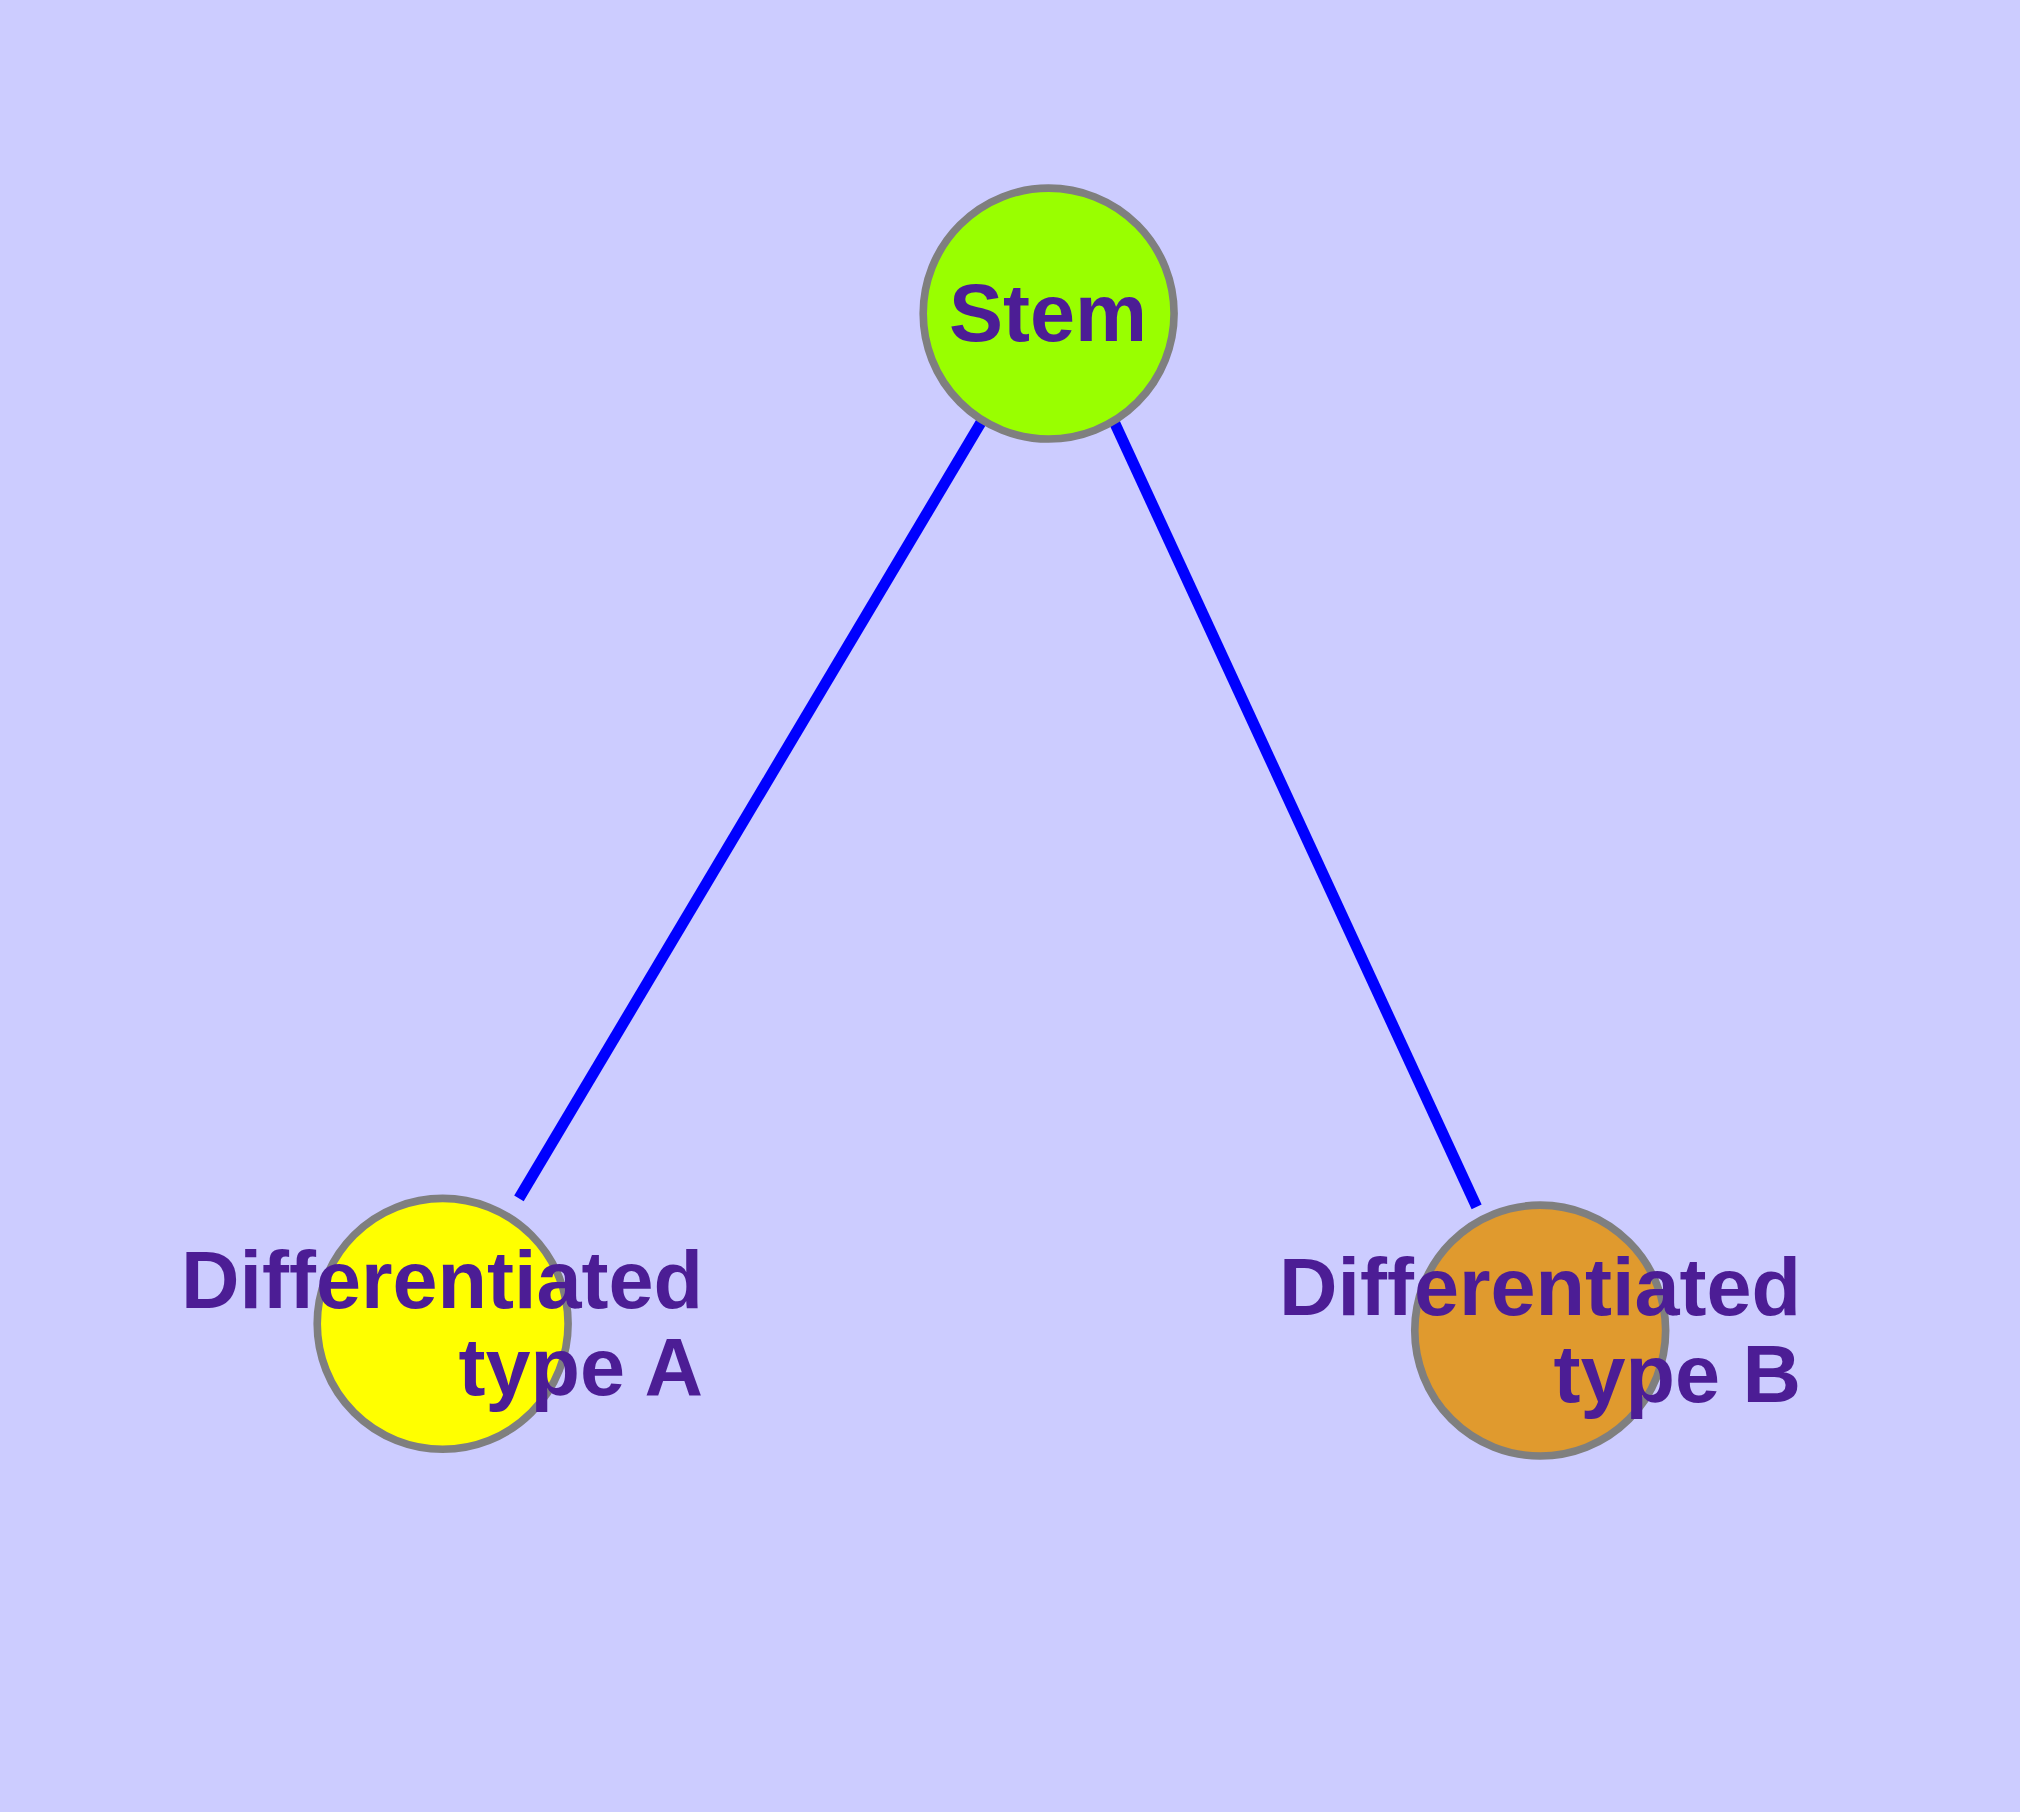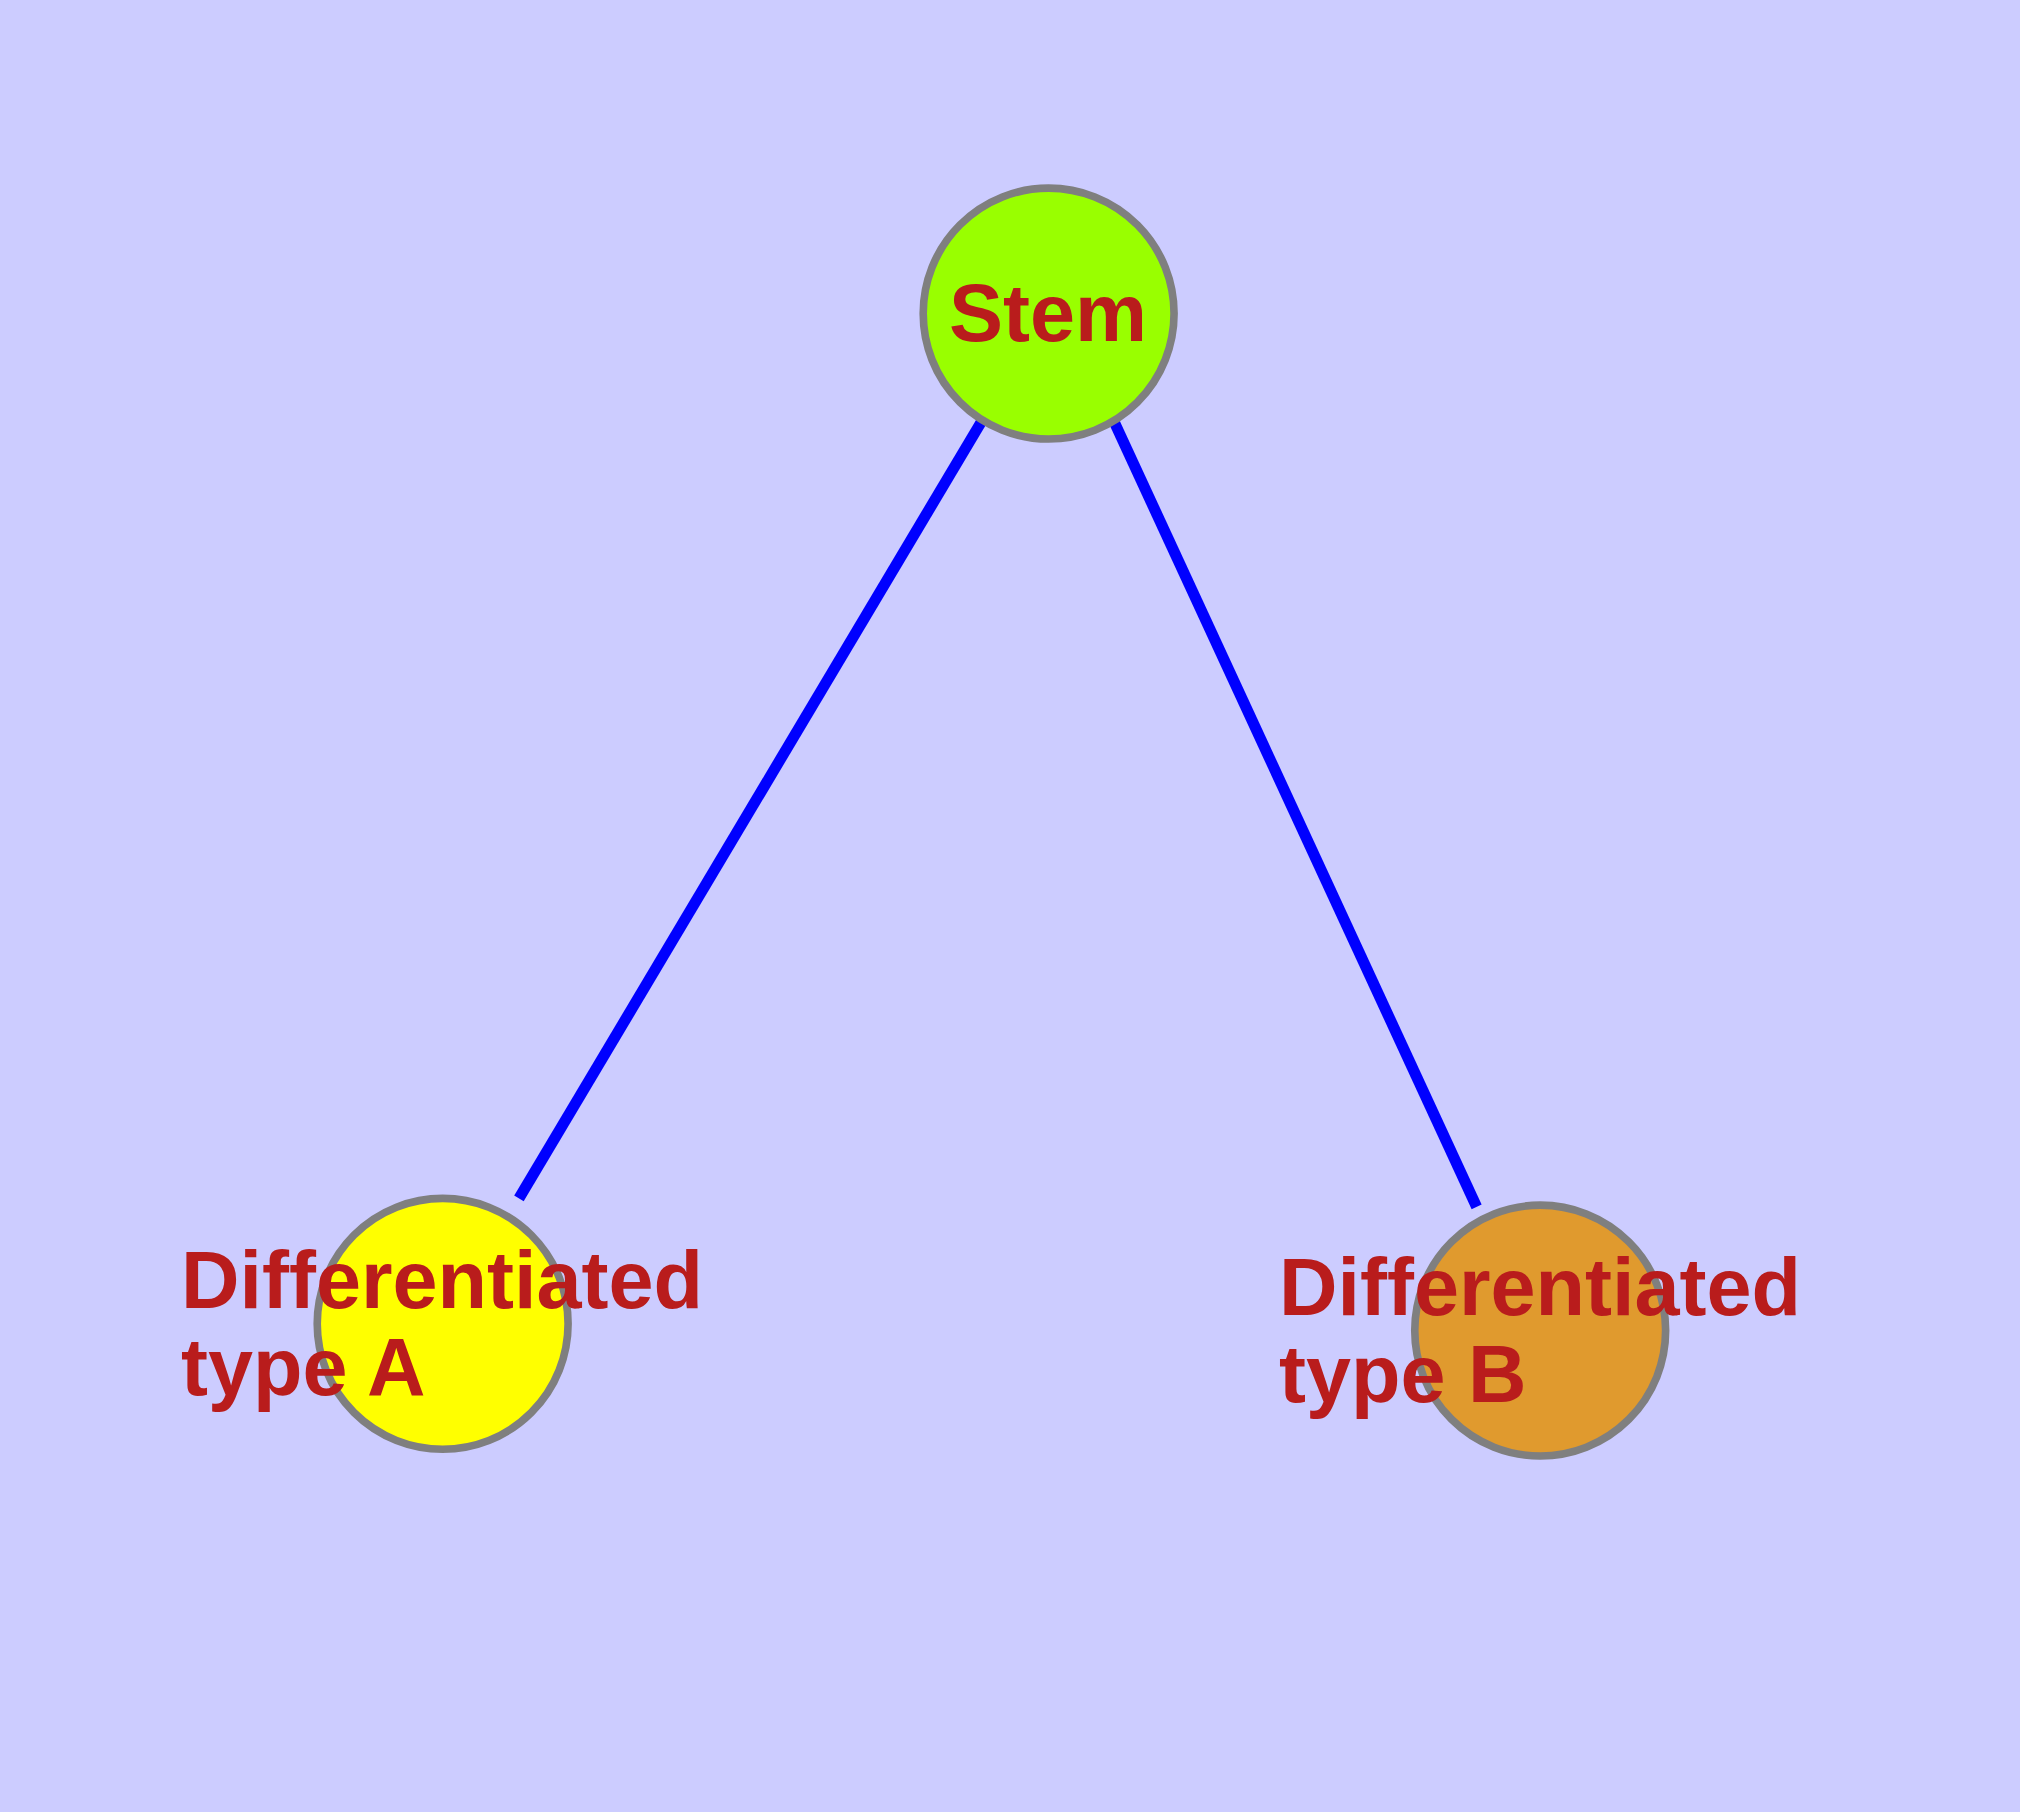--- a/index.html
+++ b/index.html
@@ -23,23 +23,23 @@
   }
   #graph-svg {
     position: absolute;
     left: 0;
     top: 0;
     width: 2021px;
     height: 1812px;
   }
   .node-label {
     position: absolute;
-    color: #b91c1c;
+    color: #4c1d95;
     font-weight: bold;
-    text-align: left;
+    text-align: right;
     line-height: 1.08;
     white-space: pre;
     pointer-events: none;
     transform: translate(-50%, -50%);
   }
   .node-label.n-stem   { font-size: 81px; }
   .node-label.n-diffa  { font-size: 81px; }
   .node-label.n-diffb  { font-size: 81px; }
 </style>
 </head>

